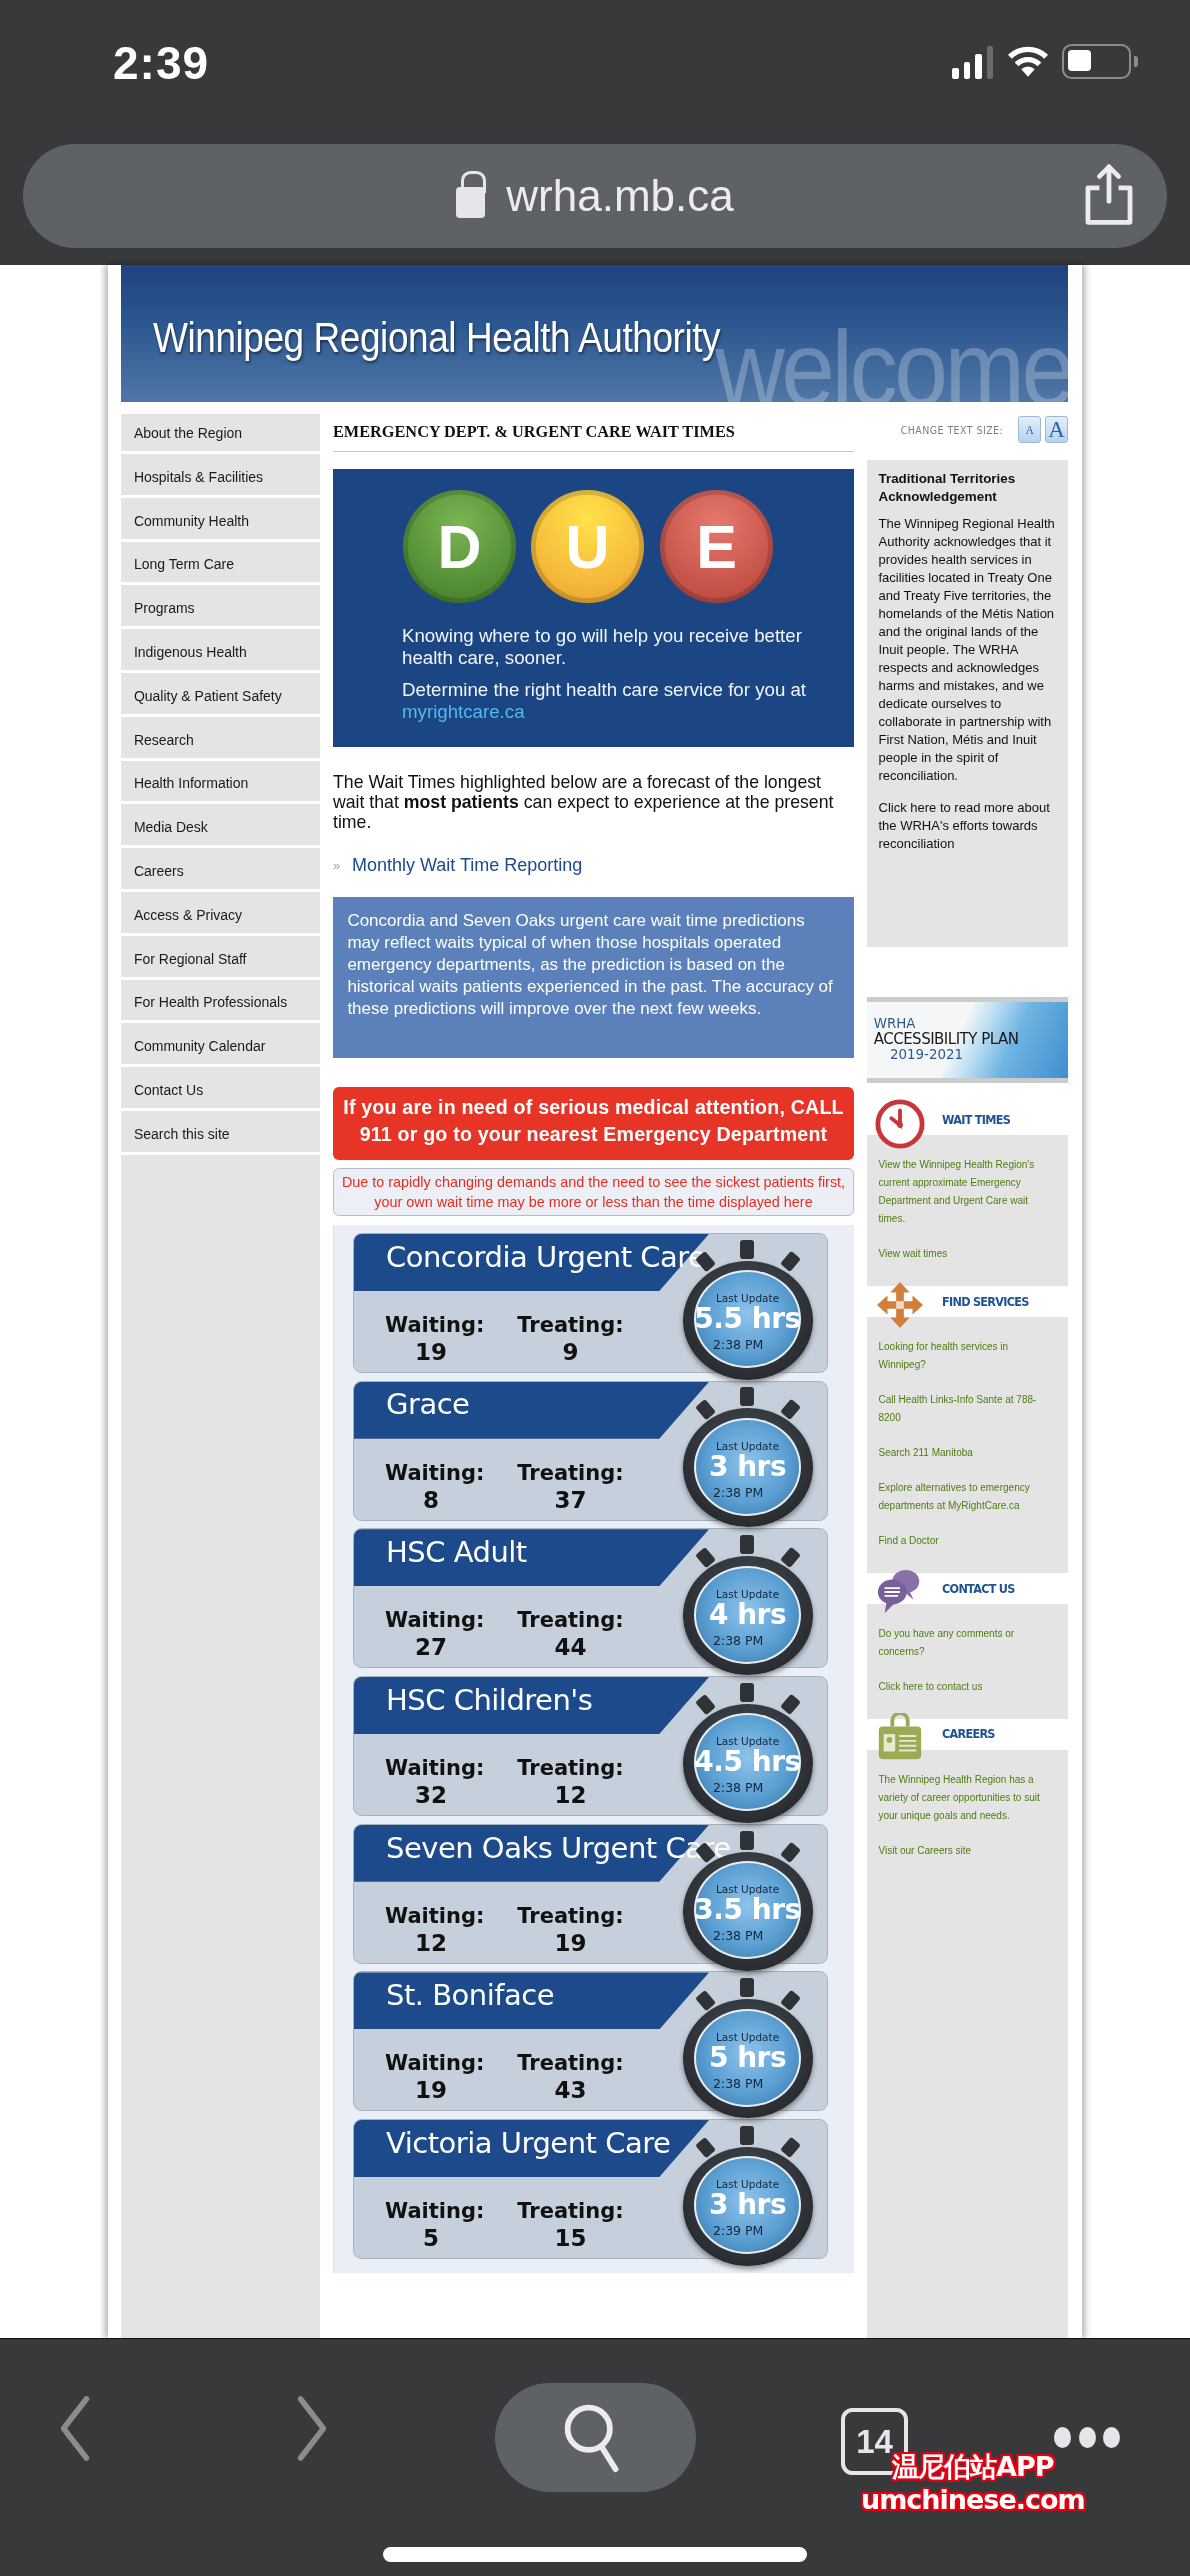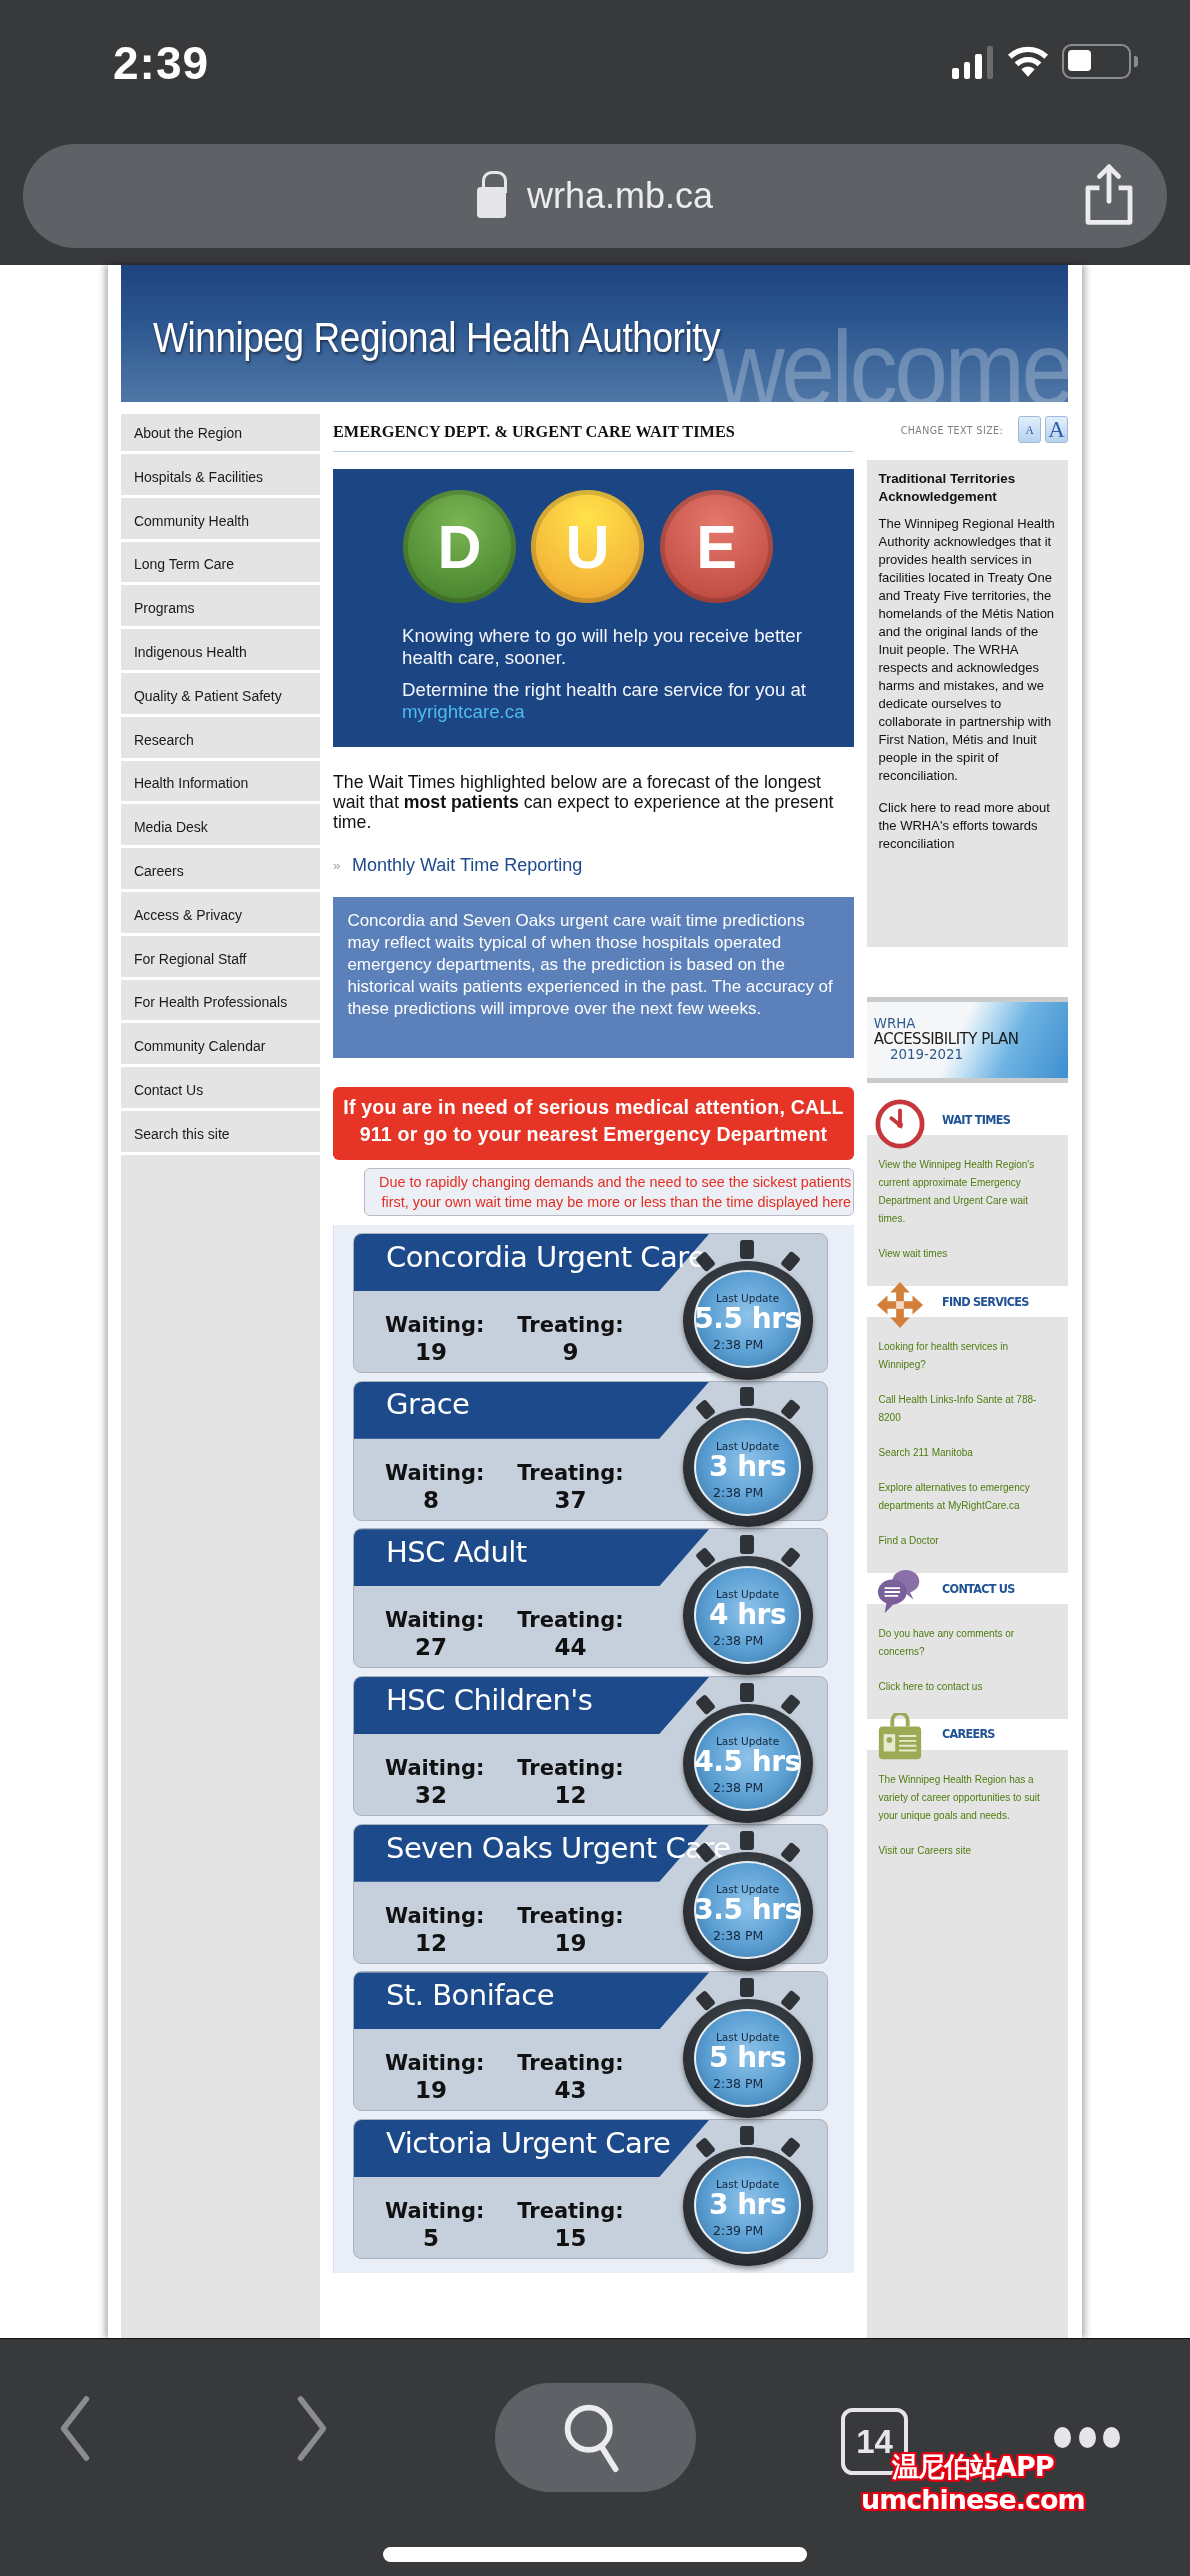--- a/index.html
+++ b/index.html
@@ -15,21 +15,21 @@
   .signal span.dim { background: #6a6b6d; }
   .battery { width: 69px; height: 35px; border: 2.9px solid #8b8c8e; border-radius: 9.6px; position: relative; }
   .battery::before { content: ""; position: absolute; left: 3.8px; top: 3.8px; width: 23px; height: 21px; background: #fff; border-radius: 3.8px; }
   .battery::after { content: ""; position: absolute; right: -8.6px; top: 9.6px; width: 3.8px; height: 11.5px; background: #8b8c8e; border-radius: 0 2.9px 2.9px 0; }
 
   .url-bar { position: absolute; left: 23px; top: 144px; width: 1144px; height: 104px; background: #5e6166; border-radius: 52px; }
   .url-inner { position: absolute; left: 0; right: 0; top: 0; bottom: 0; display: flex; align-items: center; justify-content: center; gap: 21px; }
   .lock { width: 29px; height: 36px; position: relative; margin-top: 9.6px; }
   .lock::before { content: ""; position: absolute; left: 4.8px; top: -11.5px; width: 19px; height: 19px; border: 3.8px solid #e6e6ea; border-bottom: none; border-radius: 9.6px 9.6px 0 0; }
   .lock::after { content: ""; position: absolute; left: 0; top: 3.8px; width: 29px; height: 31px; background: #e6e6ea; border-radius: 3.8px; }
-  .url-text { color: #ececef; font-size: 36px; font-family: "Liberation Sans", sans-serif; }
+  .url-text { color: #ececef; font-size: 44px; font-family: "Liberation Sans", sans-serif; }
   .share-btn { position: absolute; right: 29px; top: 19px; width: 58px; height: 65px; }
 
   
   .page { position: absolute; left: 108px; top: 265px; width: 974px; height: 2073px; background: #fff; box-shadow: -3.8px 0 5.8px rgba(0,0,0,0.25), 3.8px 0 5.8px rgba(0,0,0,0.25); }
   .banner { position: absolute; left: 13.4px; top: 0; width: 947px; height: 137px;
             background: linear-gradient(180deg, #1e437f 0%, #2b558f 40%, #4f77a6 100%); overflow: hidden; }
   .banner-title { position: absolute; left: 32px; top: 48px; color: #fff; font-size: 43px; font-family: "Liberation Sans", sans-serif; letter-spacing: -0.5px; text-shadow: 1px 1.9px 2.9px rgba(0,0,0,0.5); transform: scaleX(0.86); transform-origin: left; }
   .banner-welcome { position: absolute; right: -3.8px; top: 44px; color: rgba(255,255,255,0.25); font-size: 105px; letter-spacing: -3.8px; font-family: "Liberation Sans", sans-serif; transform: scaleX(0.92); transform-origin: right; }
 
   
@@ -50,21 +50,21 @@
   .due-link { color: #4dbbee; }
 
   .intro { margin-top: 25px; font-size: 17.7px; line-height: 20px; color: #111; }
   .intro b { font-weight: bold; }
   .monthly { margin-top: 23px; display: flex; align-items: center; gap: 11.5px; font-size: 18px; color: #1d4a8c; }
   .monthly .chev { color: #9aa3ad; font-size: 13.4px; }
 
   .notice-blue { margin-top: 21px; background: #5b80ba; color: #fff; font-size: 17px; line-height: 22px; padding: 13.4px 13.4px 13.4px 14.4px; height: 161px; }
 
   .alert-red { margin-top: 29px; background: #e63426; color: #fff; border-radius: 5.8px; text-align: center; font-size: 19.6px; font-weight: bold; line-height: 27px; padding: 6.7px 3.8px; height: 73px; letter-spacing: 0.2px; }
-  .alert-note { margin-top: 7.7px; background: #eceff5; border: 1px solid #b8bcc4; border-radius: 5.8px; text-align: right; font-size: 14.4px; line-height: 20px; color: #e52d20; padding: 3.8px 1.9px; height: 48px; margin-left: 31px; }
+  .alert-note { margin-top: 7.7px; background: #eceff5; border: 1px solid #b8bcc4; border-radius: 5.8px; text-align: center; font-size: 14.4px; line-height: 20px; color: #e52d20; padding: 3.8px 1.9px; height: 48px; }
 
   .cards-wrap { margin-top: 9.6px; background: #eaeef6; padding: 7.7px 0 5.8px 0; border-left: 1px solid #dde; }
   .card { position: relative; margin: 0 0 7.7px 19px; width: 475px; height: 140px; background: #c6d0dc; border: 1px solid #a9b2bd; border-radius: 8.6px; overflow: visible; }
   .card-head { position: absolute; left: 0; top: 0; width: 355px; height: 57px; background: #1d4a8a; border-radius: 7.7px 0 0 0; clip-path: polygon(0 0, 100% 0, 86% 100%, 0 100%); }
   .card-name { position: absolute; left: 32px; top: 5.8px; color: #fff; font-size: 29px; white-space: nowrap; z-index: 2; font-family: "DejaVu Sans", sans-serif; letter-spacing: -0.5px; }
   .stat { position: absolute; top: 79px; text-align: center; font-weight: bold; font-family: "DejaVu Sans", sans-serif; color: #111; }
   .stat .lbl { font-size: 21px; display: block; }
   .stat .val { font-size: 23px; display: block; margin-top: 1.9px; }
   .stat.waiting { left: 31px; width: 92px; }
   .stat.treating { left: 159px; width: 115px; }

